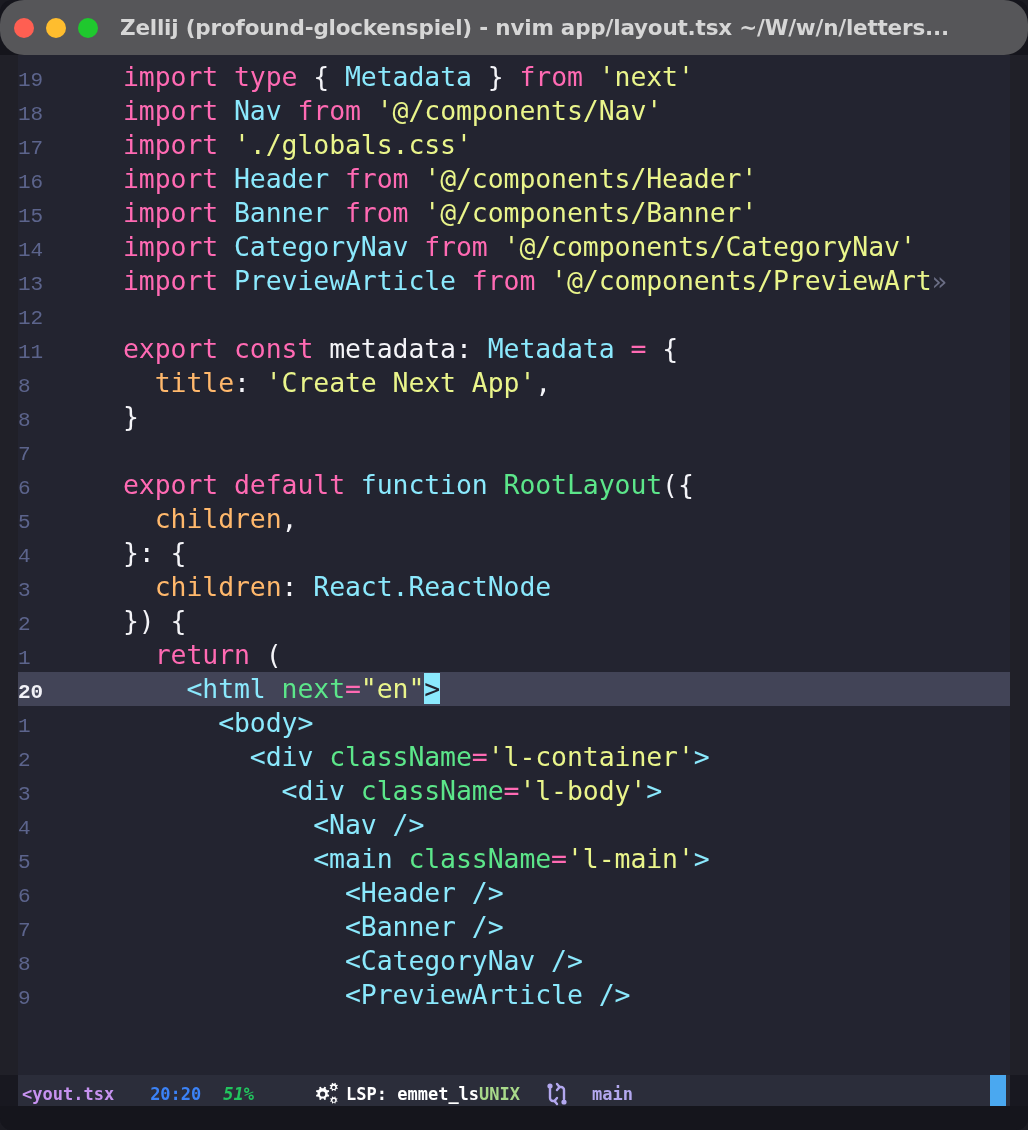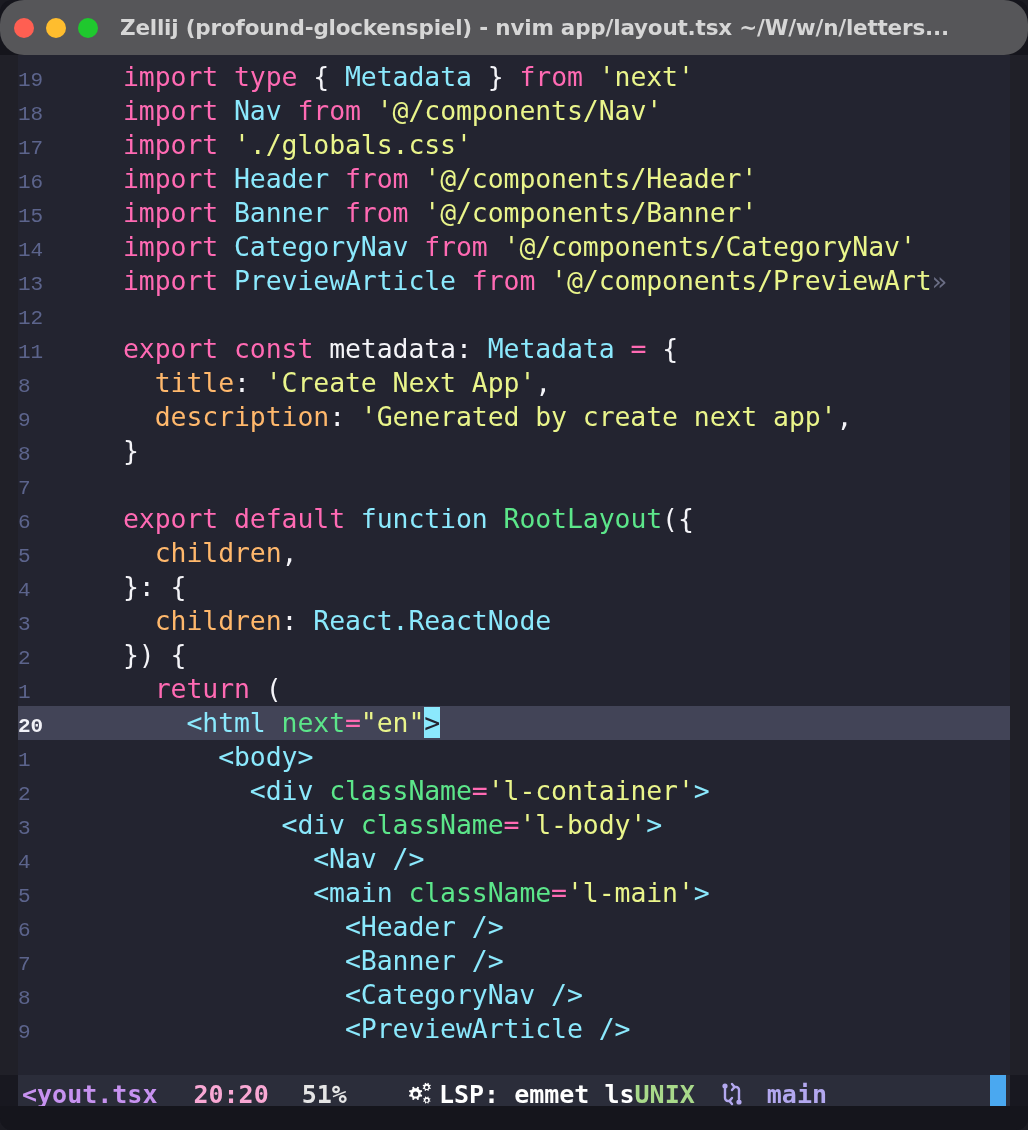--- a/index.html
+++ b/index.html
@@ -131,27 +131,27 @@
 
   
   .statusline {
     position: absolute;
     left: 18px; top: 1020px;
     width: 992px;
     height: 38px;
     background: #2b2d3a;
     display: flex;
     align-items: center;
-    font-size: 25px;
+    font-size: 17px;
     font-weight: bold;
     white-space: nowrap;
   }
   .sl-file   { color: #c792f0; padding-left: 4px; }
-  .sl-pos    { color: #f9a8d4; margin-left: 36px; }
-  .sl-pct    { color: #e5e5e5; margin-left: 33px; }
+  .sl-pos    { color: #3b82f6; margin-left: 36px; }
+  .sl-pct    { color: #22c55e; margin-left: 22px; font-style: italic; }
   .sl-lsp    { color: #ffffff; margin-left: 56px; display: flex; align-items: center; gap: 6px; }
   .sl-fmt    { color: #a8d98a; }
   .sl-branch { color: #b3a8ef; margin-left: 24px; display: flex; align-items: center; gap: 22px; }
   .sl-endbar {
     position: absolute;
     right: 4px; top: 0;
     width: 16px; height: 38px;
     background: #4aa8f0;
   }
   .gear-ico svg, .branch-ico svg { display: block; }
@@ -232,21 +232,20 @@
           <div class="line"><span class="lnum">19</span><span class="codetext"><span class="kw">import</span><span class="punc"> </span><span class="kw">type</span><span class="punc"> </span><span class="punc">{</span><span class="punc"> </span><span class="type">Metadata</span><span class="punc"> </span><span class="punc">}</span><span class="punc"> </span><span class="kw">from</span><span class="punc"> </span><span class="str">'next'</span></span></div>
           <div class="line"><span class="lnum">18</span><span class="codetext"><span class="kw">import</span><span class="punc"> </span><span class="type">Nav</span><span class="punc"> </span><span class="kw">from</span><span class="punc"> </span><span class="str">'@/components/Nav'</span></span></div>
           <div class="line"><span class="lnum">17</span><span class="codetext"><span class="kw">import</span><span class="punc"> </span><span class="str">'./globals.css'</span></span></div>
           <div class="line"><span class="lnum">16</span><span class="codetext"><span class="kw">import</span><span class="punc"> </span><span class="type">Header</span><span class="punc"> </span><span class="kw">from</span><span class="punc"> </span><span class="str">'@/components/Header'</span></span></div>
           <div class="line"><span class="lnum">15</span><span class="codetext"><span class="kw">import</span><span class="punc"> </span><span class="type">Banner</span><span class="punc"> </span><span class="kw">from</span><span class="punc"> </span><span class="str">'@/components/Banner'</span></span></div>
           <div class="line"><span class="lnum">14</span><span class="codetext"><span class="kw">import</span><span class="punc"> </span><span class="type">CategoryNav</span><span class="punc"> </span><span class="kw">from</span><span class="punc"> </span><span class="str">'@/components/CategoryNav'</span></span></div>
           <div class="line"><span class="lnum">13</span><span class="codetext"><span class="kw">import</span><span class="punc"> </span><span class="type">PreviewArticle</span><span class="punc"> </span><span class="kw">from</span><span class="punc"> </span><span class="str">'@/components/PreviewArt</span><span class="ovf">»</span></span></div>
           <div class="line"><span class="lnum">12</span><span class="codetext"></span></div>
           <div class="line"><span class="lnum">11</span><span class="codetext"><span class="kw">export</span><span class="punc"> </span><span class="kw">const</span><span class="punc"> </span><span class="punc">metadata</span><span class="punc">:</span><span class="punc"> </span><span class="type">Metadata</span><span class="punc"> </span><span class="op">=</span><span class="punc"> </span><span class="punc">{</span></span></div>
           <div class="line"><span class="lnum">8</span><span class="codetext"><span class="punc">  </span><span class="prop">title</span><span class="punc">:</span><span class="punc"> </span><span class="str">'Create Next App'</span><span class="punc">,</span></span></div>
-          <div class="line"><span class="lnum">9</span><span class="codetext"><span class="punc">  </span><span class="prop">description</span><span class="punc">:</span><span class="punc"> </span><span class="str">'Generated by create next app'</span><span class="punc">,</span></span></div>
           <div class="line"><span class="lnum">8</span><span class="codetext"><span class="punc">}</span></span></div>
           <div class="line"><span class="lnum">7</span><span class="codetext"></span></div>
           <div class="line"><span class="lnum">6</span><span class="codetext"><span class="kw">export</span><span class="punc"> </span><span class="kw">default</span><span class="punc"> </span><span class="type">function</span><span class="punc"> </span><span class="fn">RootLayout</span><span class="punc">({</span></span></div>
           <div class="line"><span class="lnum">5</span><span class="codetext"><span class="punc">  </span><span class="prop">children</span><span class="punc">,</span></span></div>
           <div class="line"><span class="lnum">4</span><span class="codetext"><span class="punc">}: {</span></span></div>
           <div class="line"><span class="lnum">3</span><span class="codetext"><span class="punc">  </span><span class="prop">children</span><span class="punc">:</span><span class="punc"> </span><span class="type">React.ReactNode</span></span></div>
           <div class="line"><span class="lnum">2</span><span class="codetext"><span class="punc">}) {</span></span></div>
           <div class="line"><span class="lnum">1</span><span class="codetext"><span class="punc">  </span><span class="kw">return</span><span class="punc"> </span><span class="punc">(</span></span></div>
           <div class="line current"><span class="lnum cur">20</span><span class="codetext"><span class="punc">    </span><span class="type">&lt;html</span><span class="punc"> </span><span class="fn">next</span><span class="op">=</span><span class="str">"en"</span><span class="cursor">&gt;</span></span></div>
           <div class="line"><span class="lnum">1</span><span class="codetext"><span class="punc">      </span><span class="type">&lt;body&gt;</span></span></div>

